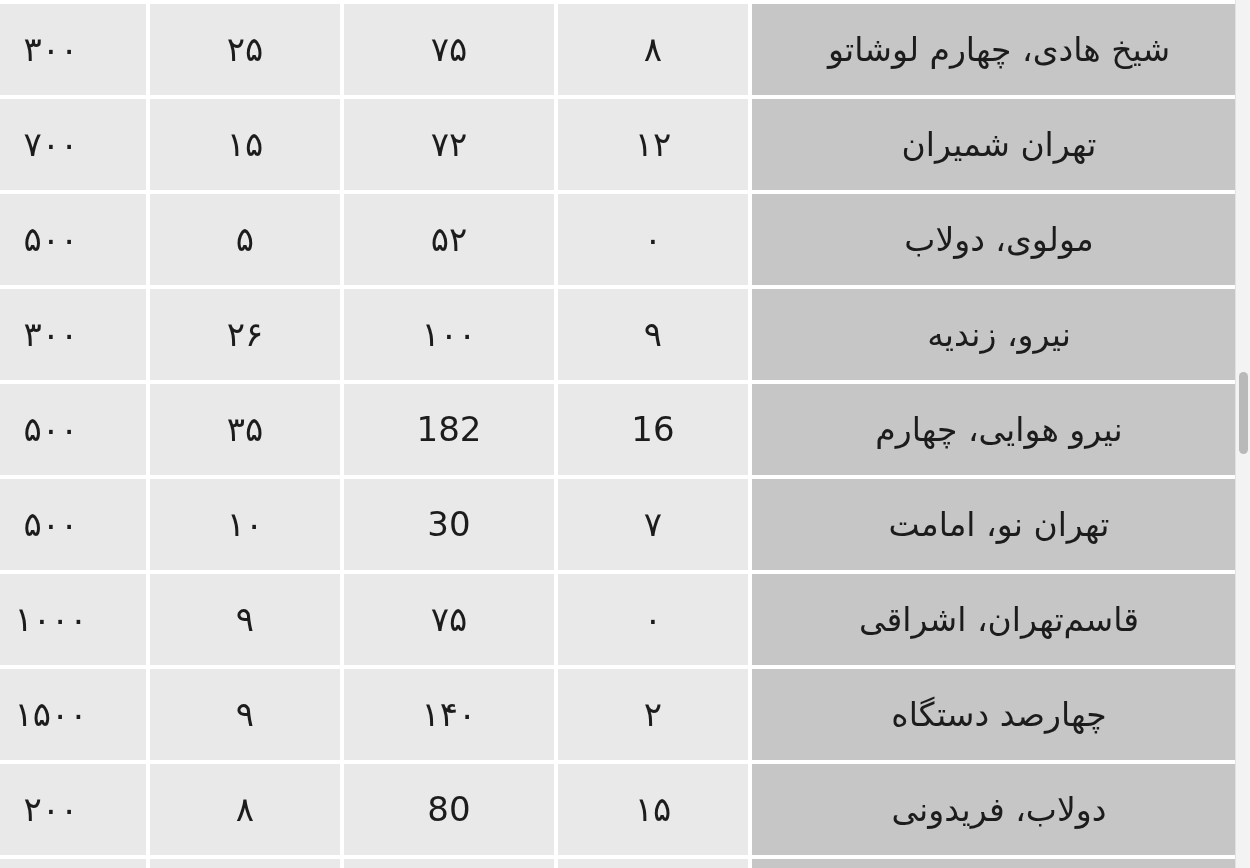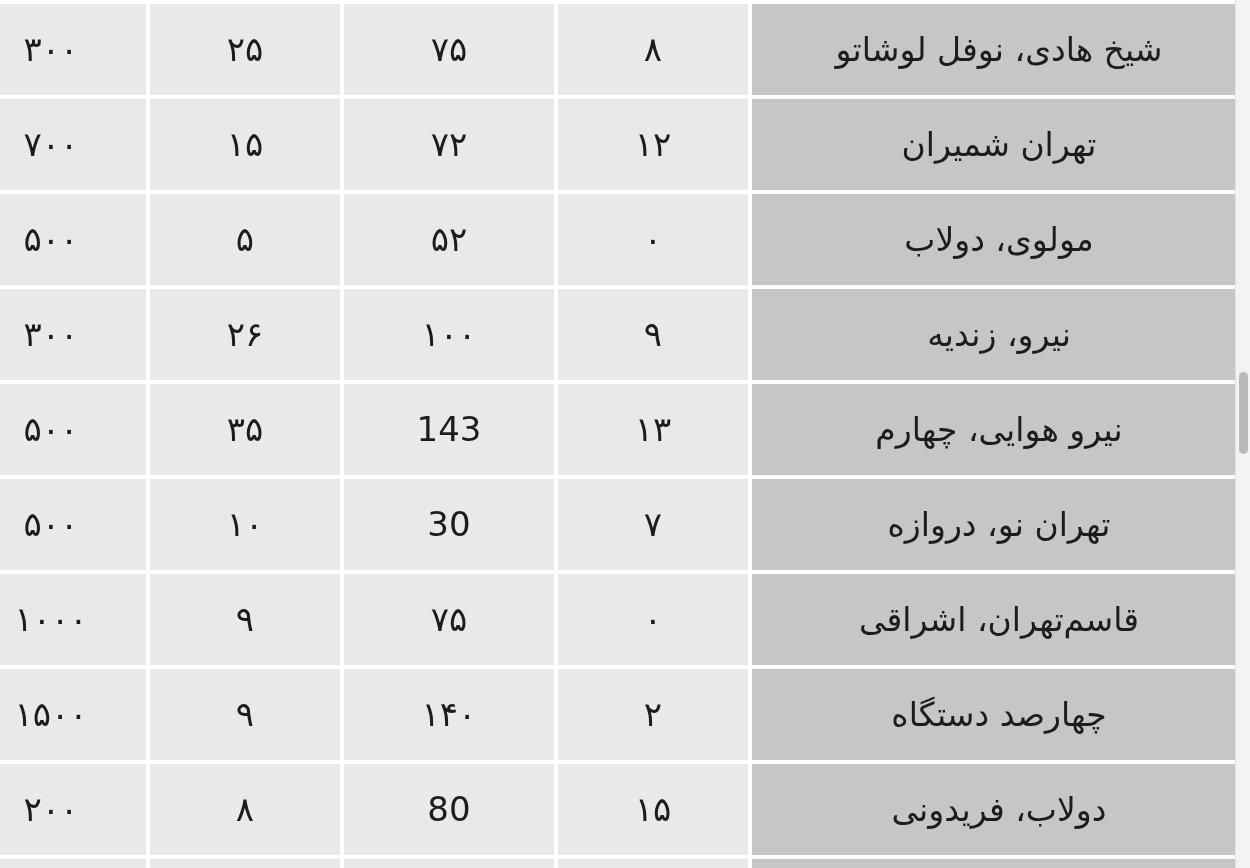--- a/index.html
+++ b/index.html
@@ -118,21 +118,21 @@
 <div id="page">
 
   <div id="page-left-margin"></div>
   <div id="page-edge"></div>
 
   <div id="table-wrap">
     <table class="data-table">
       <tbody>
 
         <tr>
-          <td class="name-cell">شیخ هادی، نوفل لوشاتو</td>
+          <td class="name-cell">شیخ هادی، چهارم لوشاتو</td>
           <td class="num-cell">۸</td>
           <td class="num-cell wide">۷۵</td>
           <td class="num-cell">۲۵</td>
           <td class="num-cell">۳۰۰</td>
         </tr>
 
         <tr>
           <td class="name-cell">تهران شمیران</td>
           <td class="num-cell">۱۲</td>
           <td class="num-cell wide">۷۲</td>
@@ -151,28 +151,28 @@
         <tr>
           <td class="name-cell">نیرو، زندیه</td>
           <td class="num-cell">۹</td>
           <td class="num-cell wide">۱۰۰</td>
           <td class="num-cell">۲۶</td>
           <td class="num-cell">۳۰۰</td>
         </tr>
 
         <tr>
           <td class="name-cell">نیرو هوایی، چهارم</td>
-          <td class="num-cell">۱۳</td>
-          <td class="num-cell wide">143</td>
+          <td class="num-cell">16</td>
+          <td class="num-cell wide">182</td>
           <td class="num-cell">۳۵</td>
           <td class="num-cell">۵۰۰</td>
         </tr>
 
         <tr>
-          <td class="name-cell">تهران نو، دروازه</td>
+          <td class="name-cell">تهران نو، امامت</td>
           <td class="num-cell">۷</td>
           <td class="num-cell wide">30</td>
           <td class="num-cell">۱۰</td>
           <td class="num-cell">۵۰۰</td>
         </tr>
 
         <tr>
           <td class="name-cell">قاسم‌تهران، اشراقی</td>
           <td class="num-cell">۰</td>
           <td class="num-cell wide">۷۵</td>

